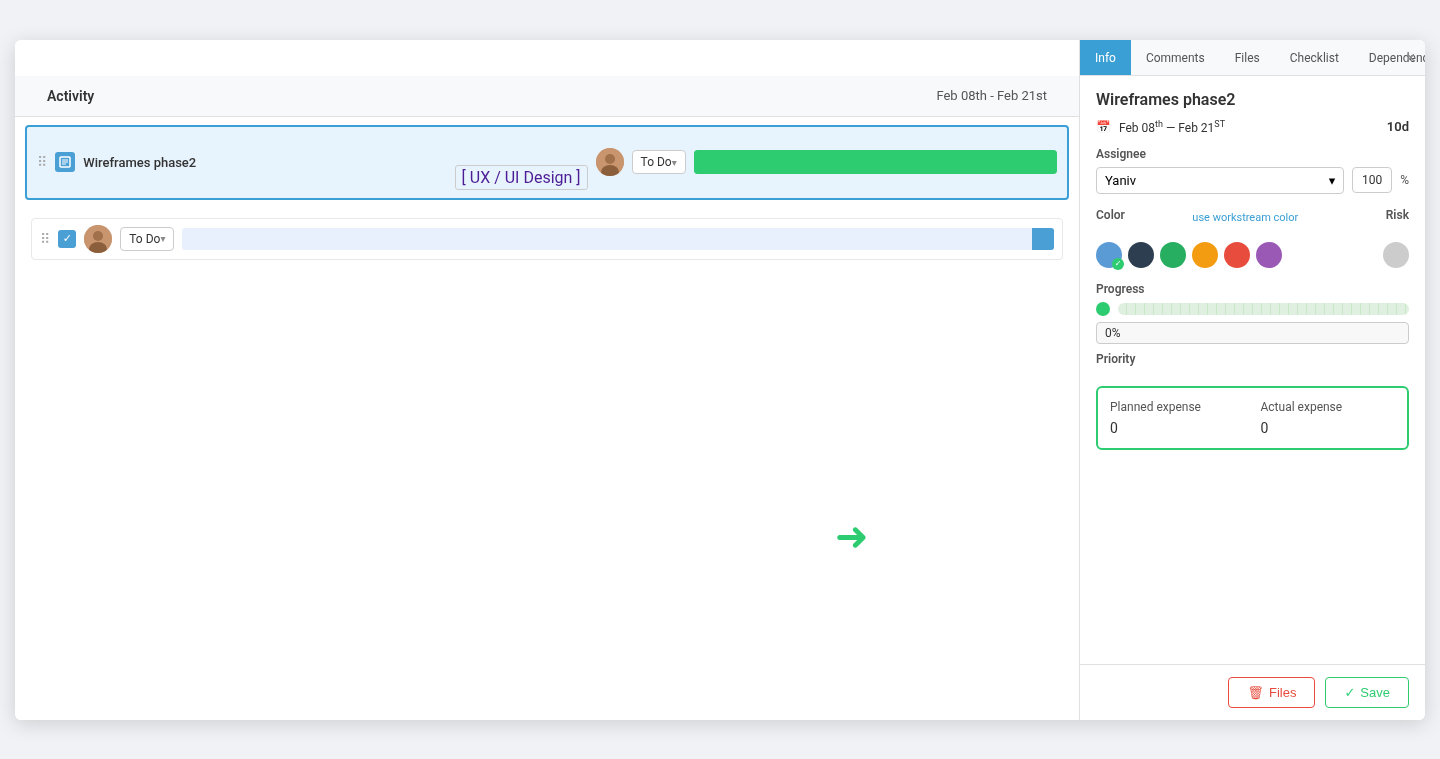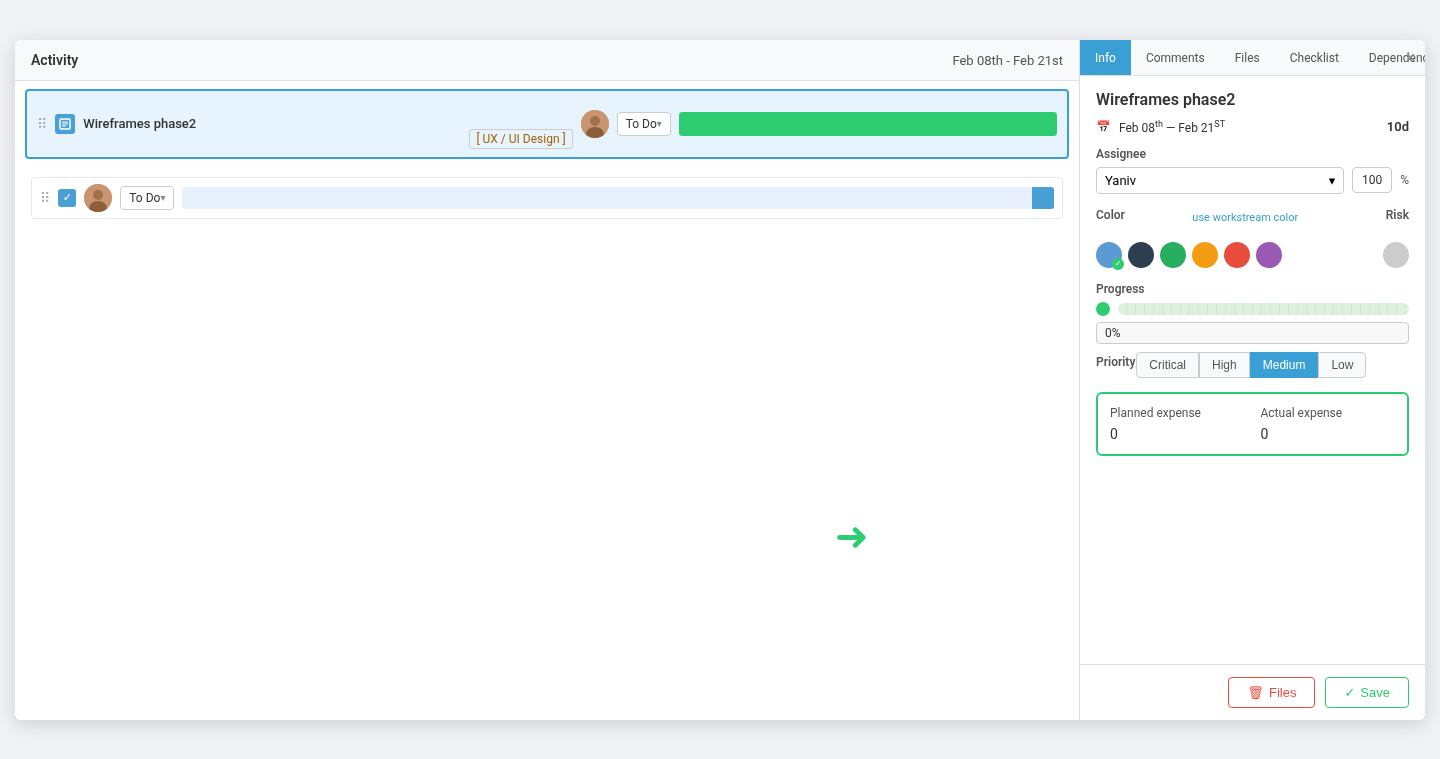--- a/index.html
+++ b/index.html
@@ -33,25 +33,26 @@
     }
     .left-panel {
       flex: 1;
       display: flex;
       flex-direction: column;
       background: #fff;
       border-right: 1px solid #e0e0e0;
     }
     .left-header {
       display: flex;
-      align-items: flex-end;
+      align-items: flex-start;
       justify-content: space-between;
-      padding: 12px 16px;
+      padding: 12px 32px;
       background: #f8f9fa;
       border-bottom: 1px solid #e0e0e0;
+      margin-top: 36px;
     }
     .left-header-title {
       font-size: 14px;
       font-weight: 600;
       color: #333;
     }
     .date-range {
       font-size: 13px;
       color: #555;
     }
@@ -82,22 +83,22 @@
       font-size: 11px;
       flex-shrink: 0;
     }
     .activity-name {
       flex: 1;
       font-size: 13px;
       font-weight: 500;
       color: #333;
     }
     .tag-label {
-      font-size: 12px;
-      color: #a16207;
+      font-size: 16px;
+      color: #4c1d95;
       padding: 2px 6px;
       border: 1px solid #ccc;
       border-radius: 3px;
       white-space: nowrap;
       margin-top: 30px;
     }
     .avatar {
       width: 28px;
       height: 28px;
       border-radius: 50%;
@@ -600,26 +601,20 @@
           <div class="progress-bar-container">
             <div class="progress-dot"></div>
             <div class="progress-track"></div>
           </div>
           <div class="progress-value-box">0%</div>
         </div>
 
         <div class="priority-section">
           <div style="display:flex; align-items:center; gap:1px;">
             <span class="section-label">Priority</span>
-            <div class="priority-buttons">
-              <button class="priority-btn">Critical</button>
-              <button class="priority-btn">High</button>
-              <button class="priority-btn active">Medium</button>
-              <button class="priority-btn">Low</button>
-            </div>
           </div>
         </div>
 
         <div class="expense-section">
           <div class="expense-row">
             <div class="expense-col">
               <div class="expense-label">Planned expense</div>
               <div class="expense-value">0</div>
             </div>
             <div class="expense-col">

